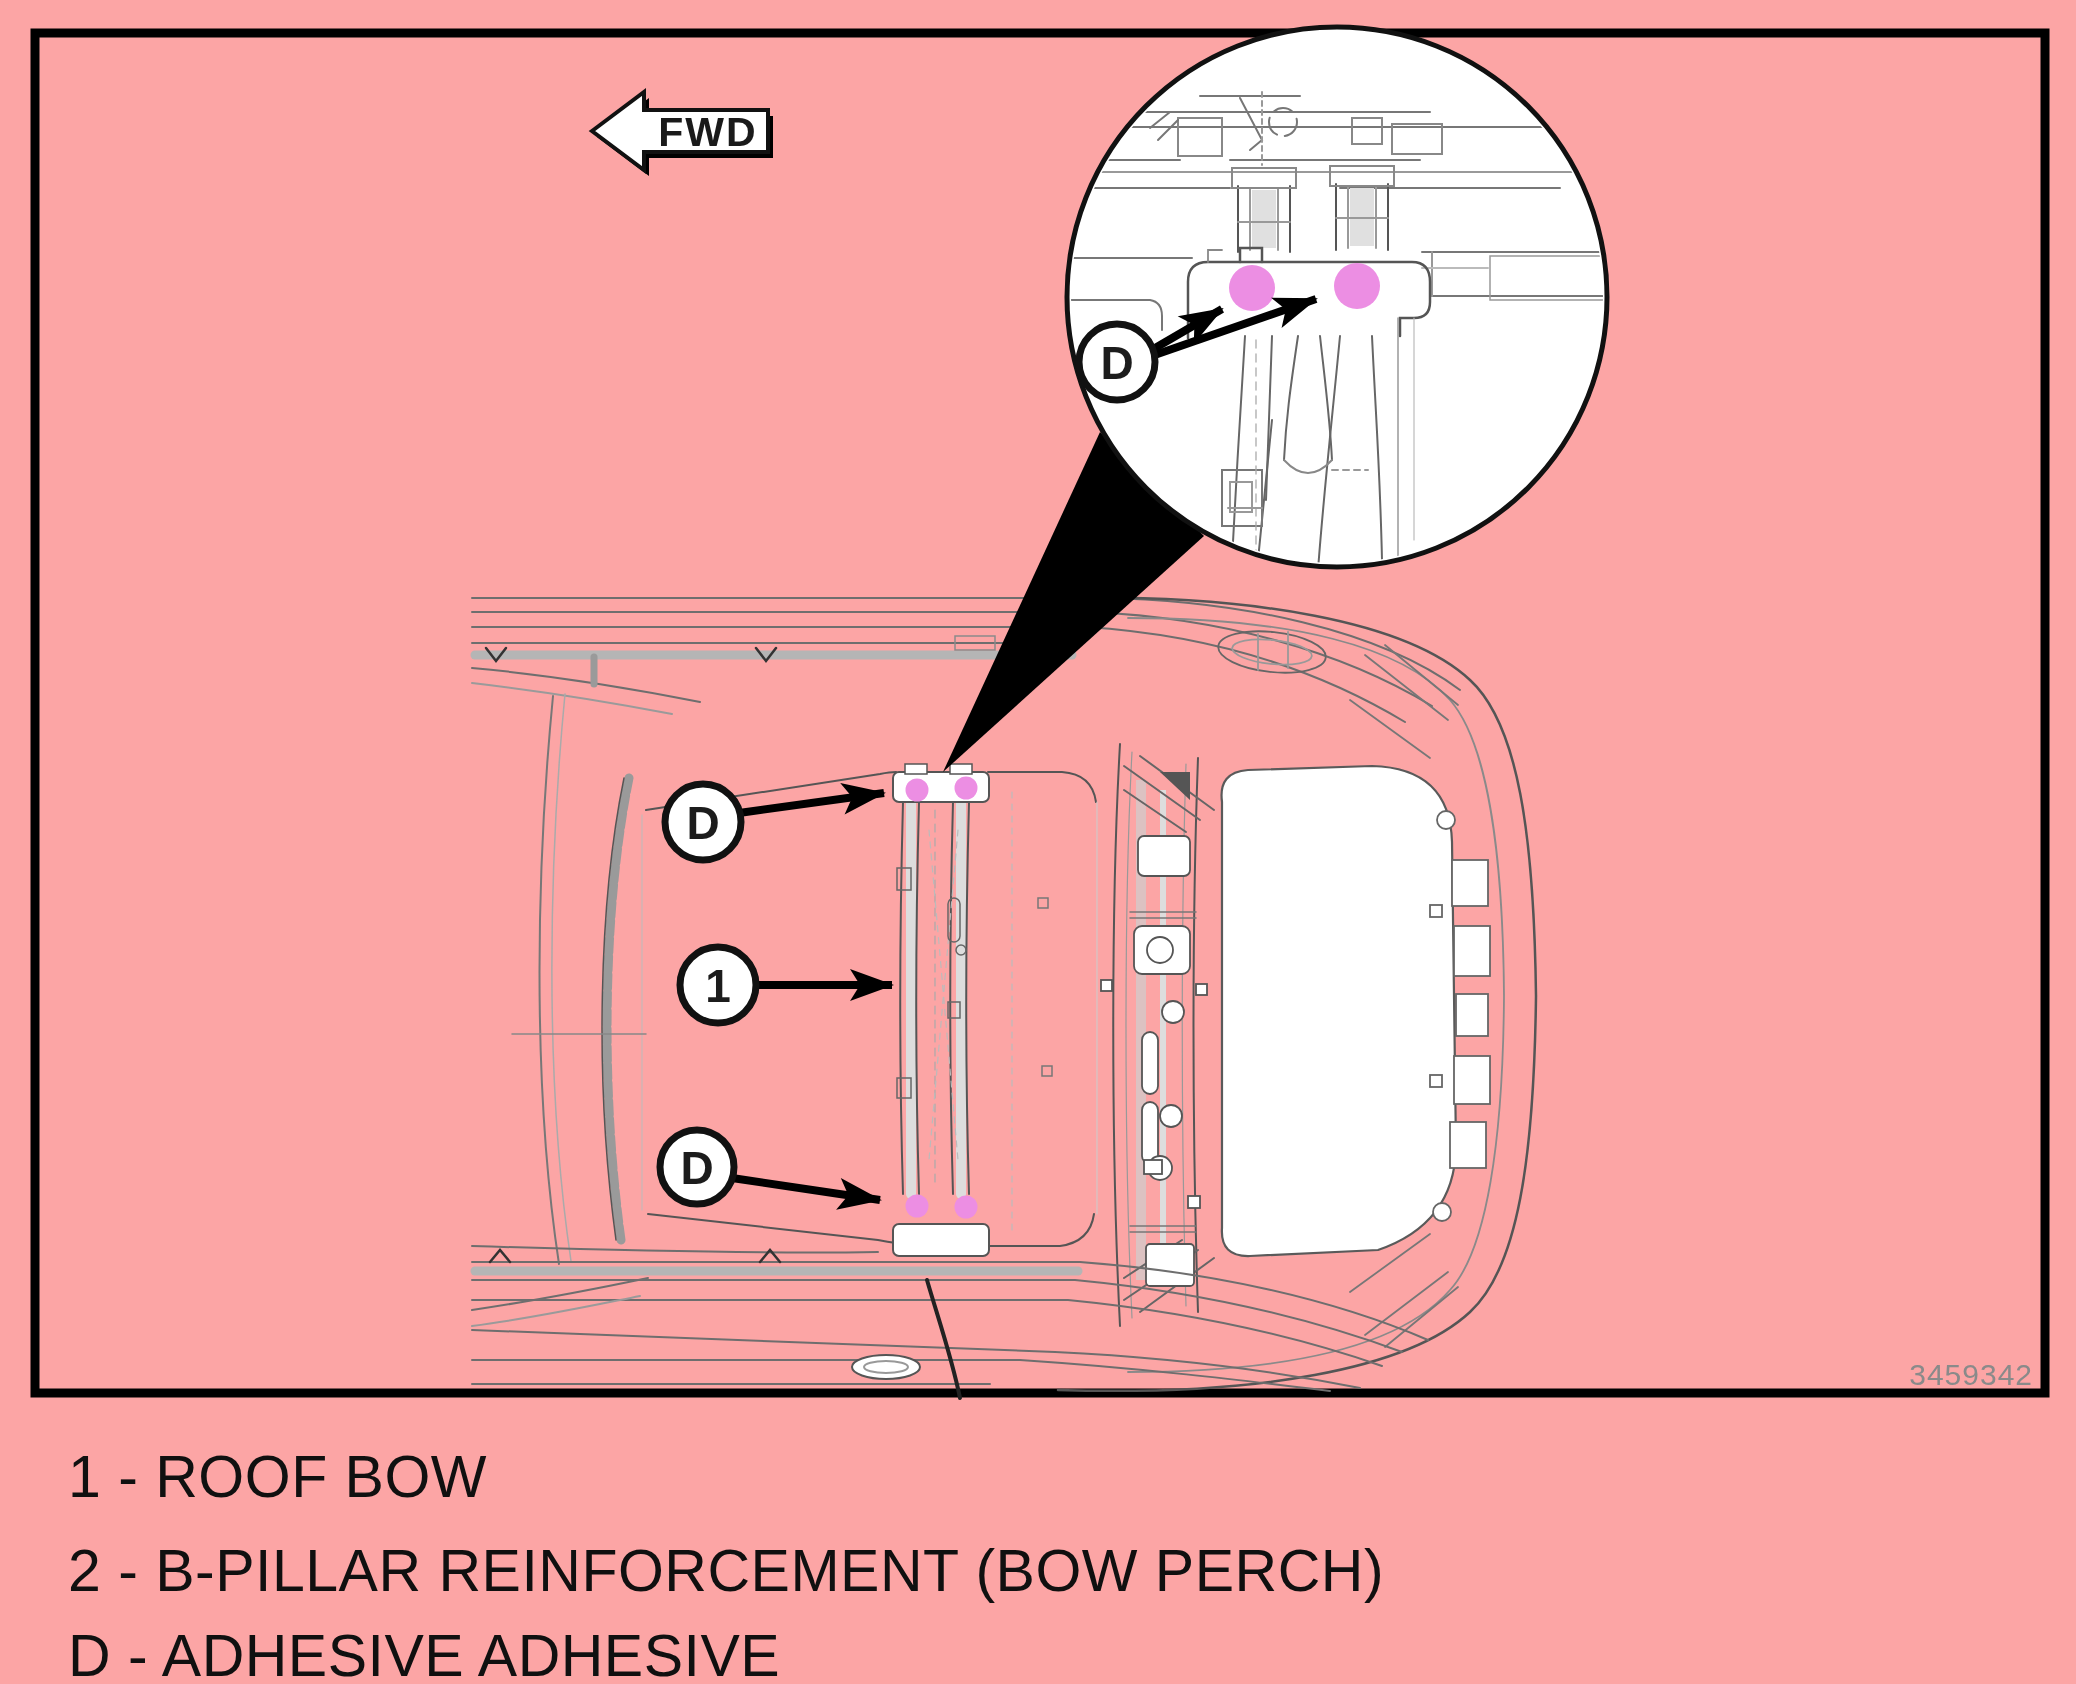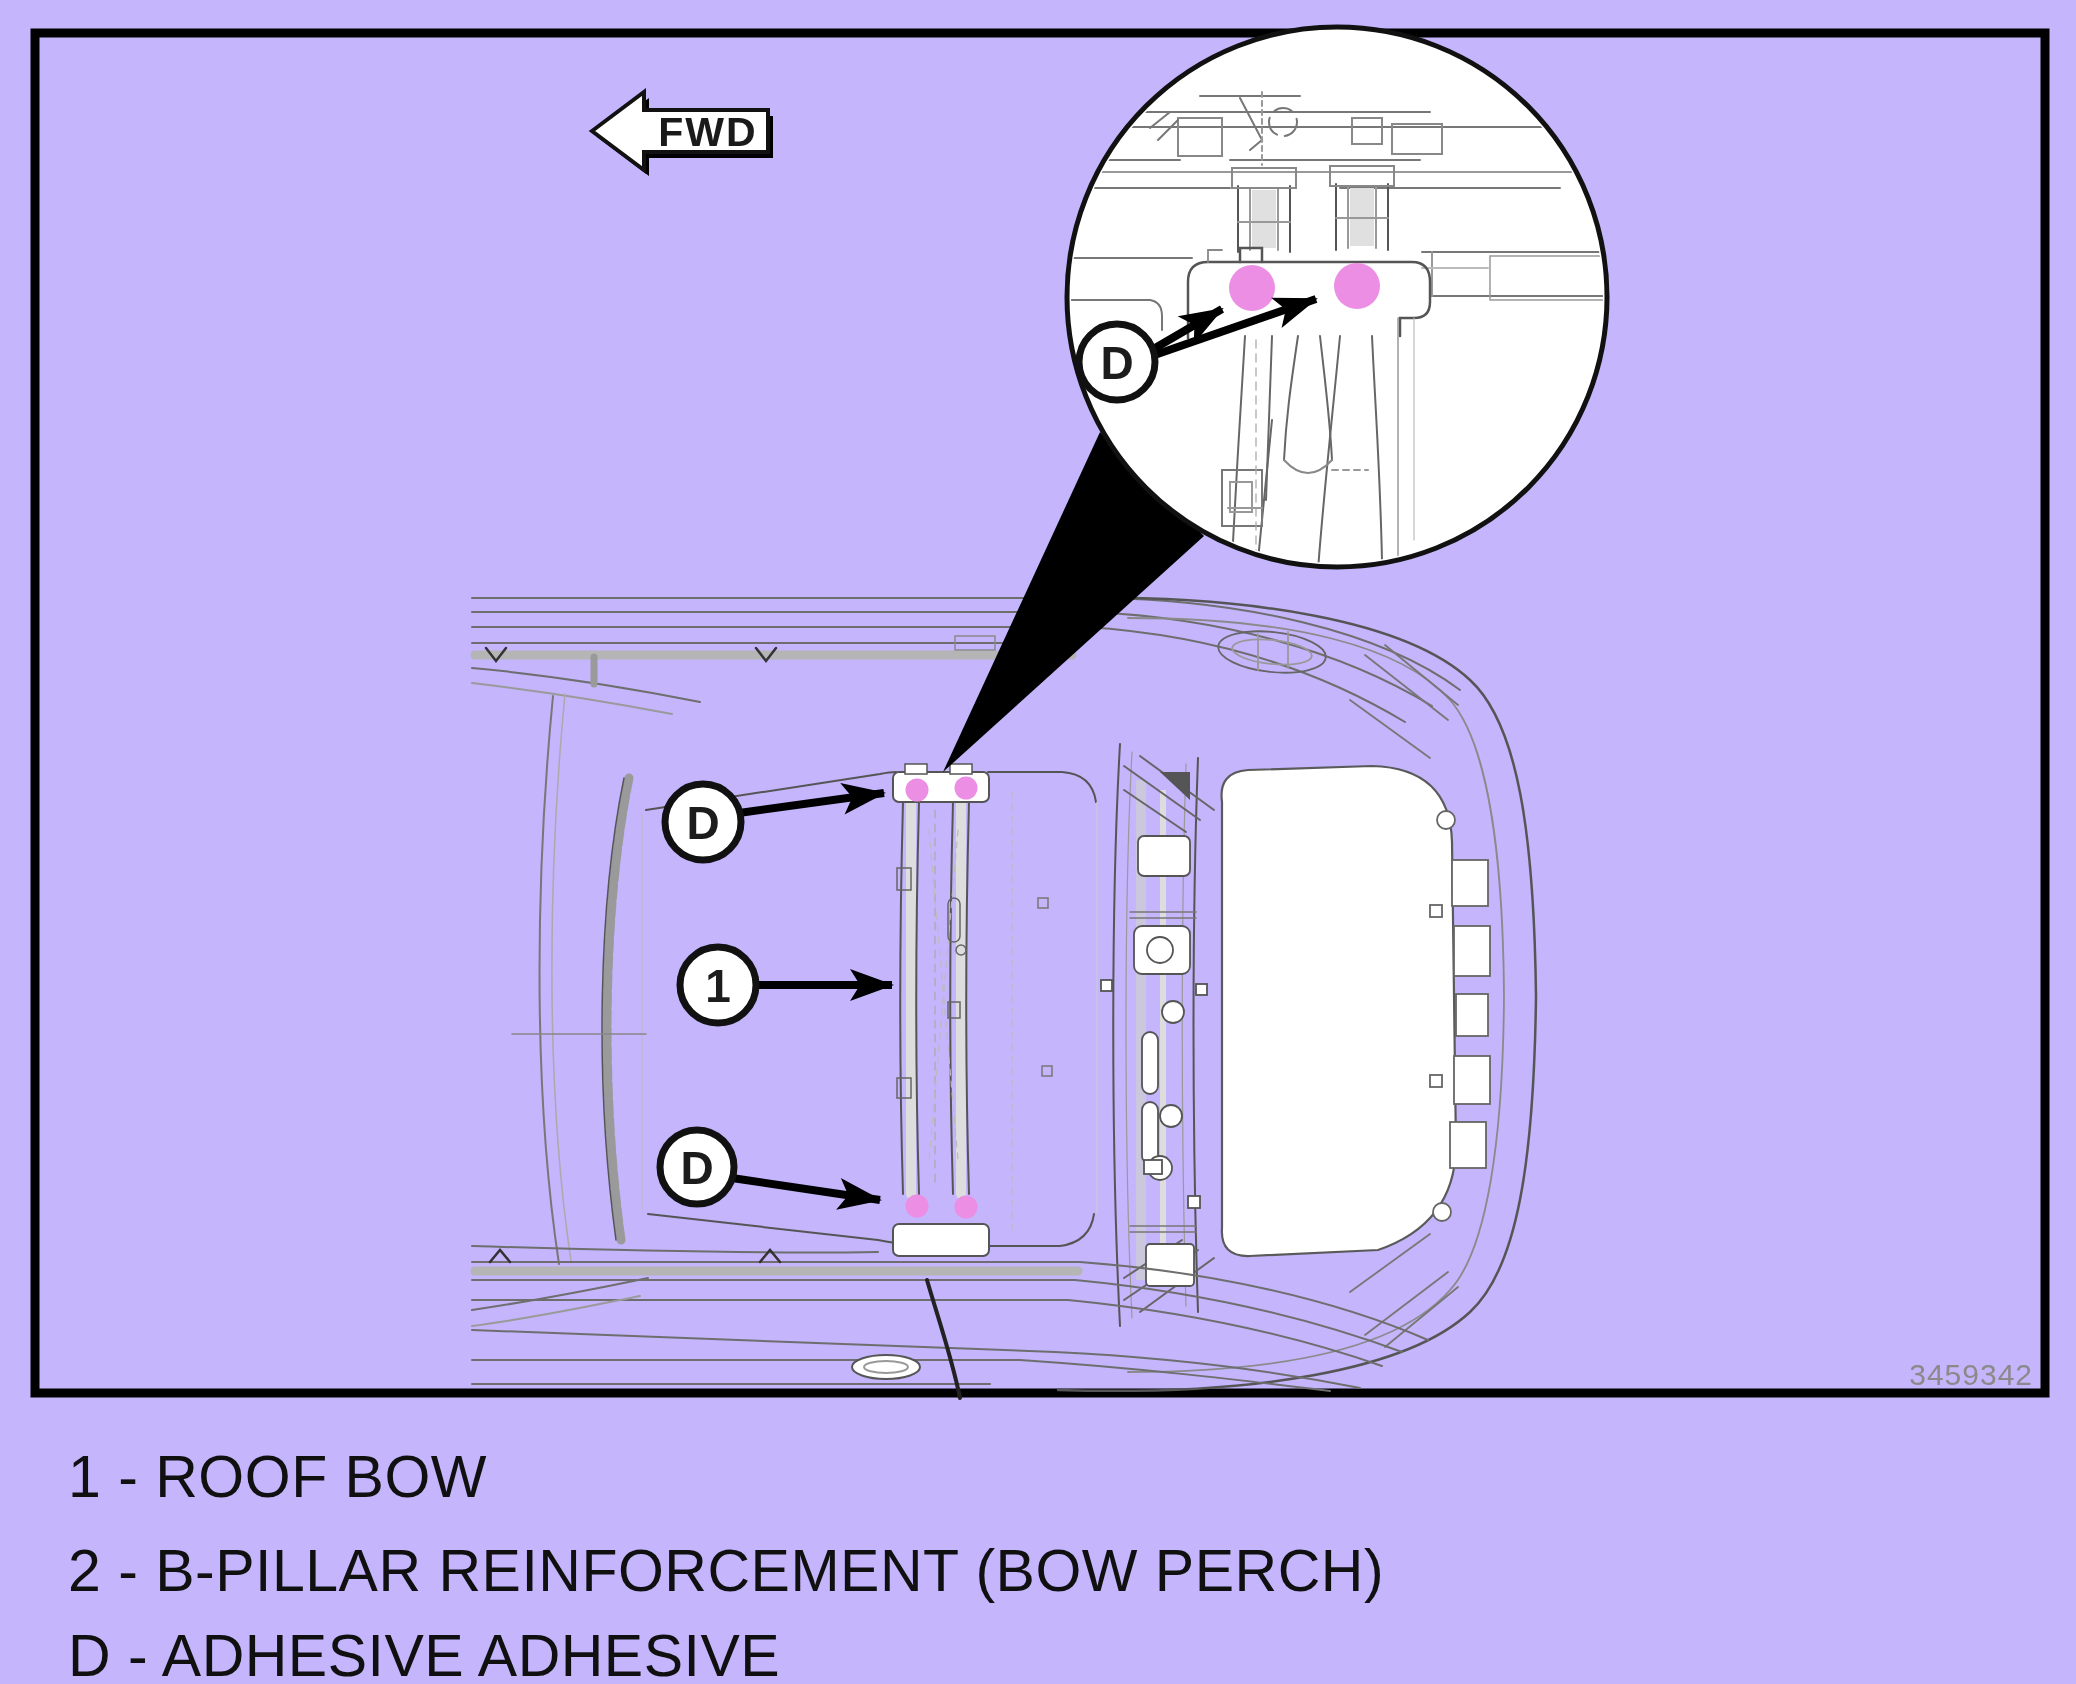--- a/index.html
+++ b/index.html
@@ -1,19 +1,19 @@
 <!DOCTYPE html>
 <html><head>
 <meta charset="utf-8">
 <style>
   html,body{margin:0;padding:0;background:#fff;}
   .page{
     position:relative;
     width:2076px;height:1684px;
-    background:#c4b5fd;
+    background:#fca5a5;
     font-family:"Liberation Sans", sans-serif;
     overflow:hidden;
   }
   .figure-svg{position:absolute;left:0;top:0;width:2076px;height:1684px;}
   .legend{
     position:absolute;left:68px;top:0;width:1900px;
     color:#111;
   }
   .legend-item{
     position:absolute;left:0;

